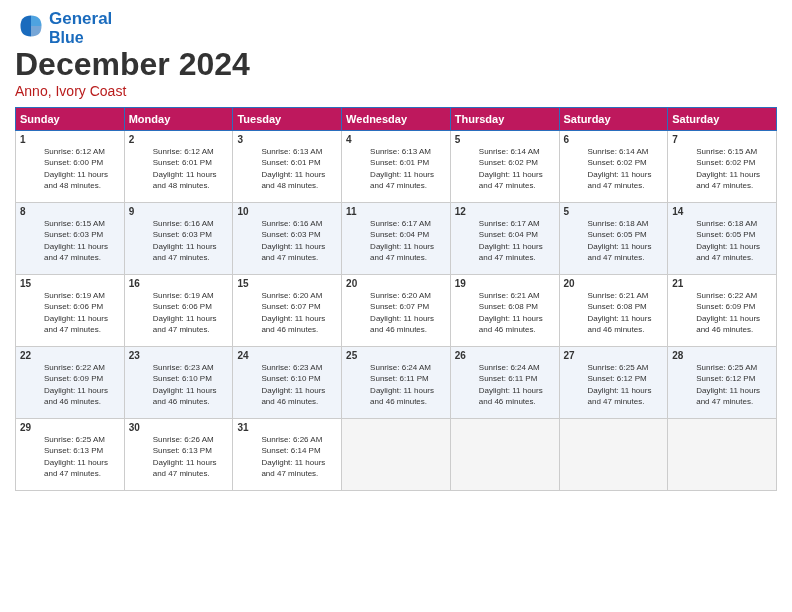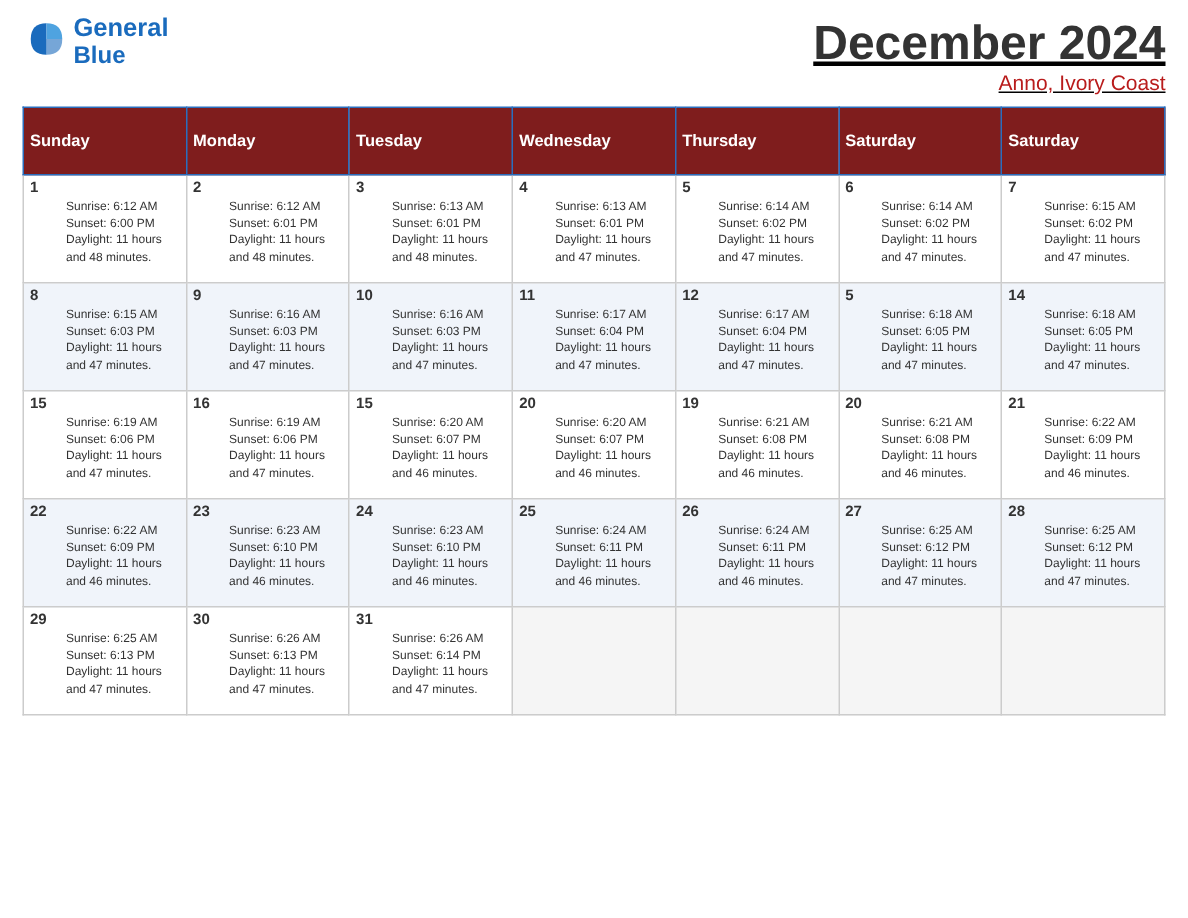--- a/index.html
+++ b/index.html
@@ -14,54 +14,53 @@
       width: 792px;
       height: 612px;
       padding: 10px 15px;
       background: #fff;
     }
     .header {
       display: flex;
       justify-content: space-between;
       align-items: flex-start;
       margin-bottom: 8px;
+      flex-direction: column;
     }
     .logo {
       display: flex;
       align-items: center;
     }
     .logo-icon {
       width: 28px;
       height: 28px;
       margin-left: 2px;
     }
     .title-block {
-      text-align: right;
-      text-decoration: underline;
     }
     .month-title {
       font-size: 32px;
       font-weight: bold;
       color: #333;
     }
     .location {
       font-size: 14px;
       color: #b91c1c;
     }
     table {
       width: 100%;
       border-collapse: collapse;
       table-layout: fixed;
     }
     th {
-      background: #7f1d1d;
+      background: #be185d;
       color: #fff;
       font-size: 11px;
       font-weight: bold;
-      padding: 16px 4px;
+      padding: 5px 4px;
       text-align: left;
       border: 1px solid #2a6ebd;
     }
     td {
       border: 1px solid #ccc;
       vertical-align: top;
       padding: 3px 4px;
       font-size: 8.5px;
       color: #333;
       height: 72px;

